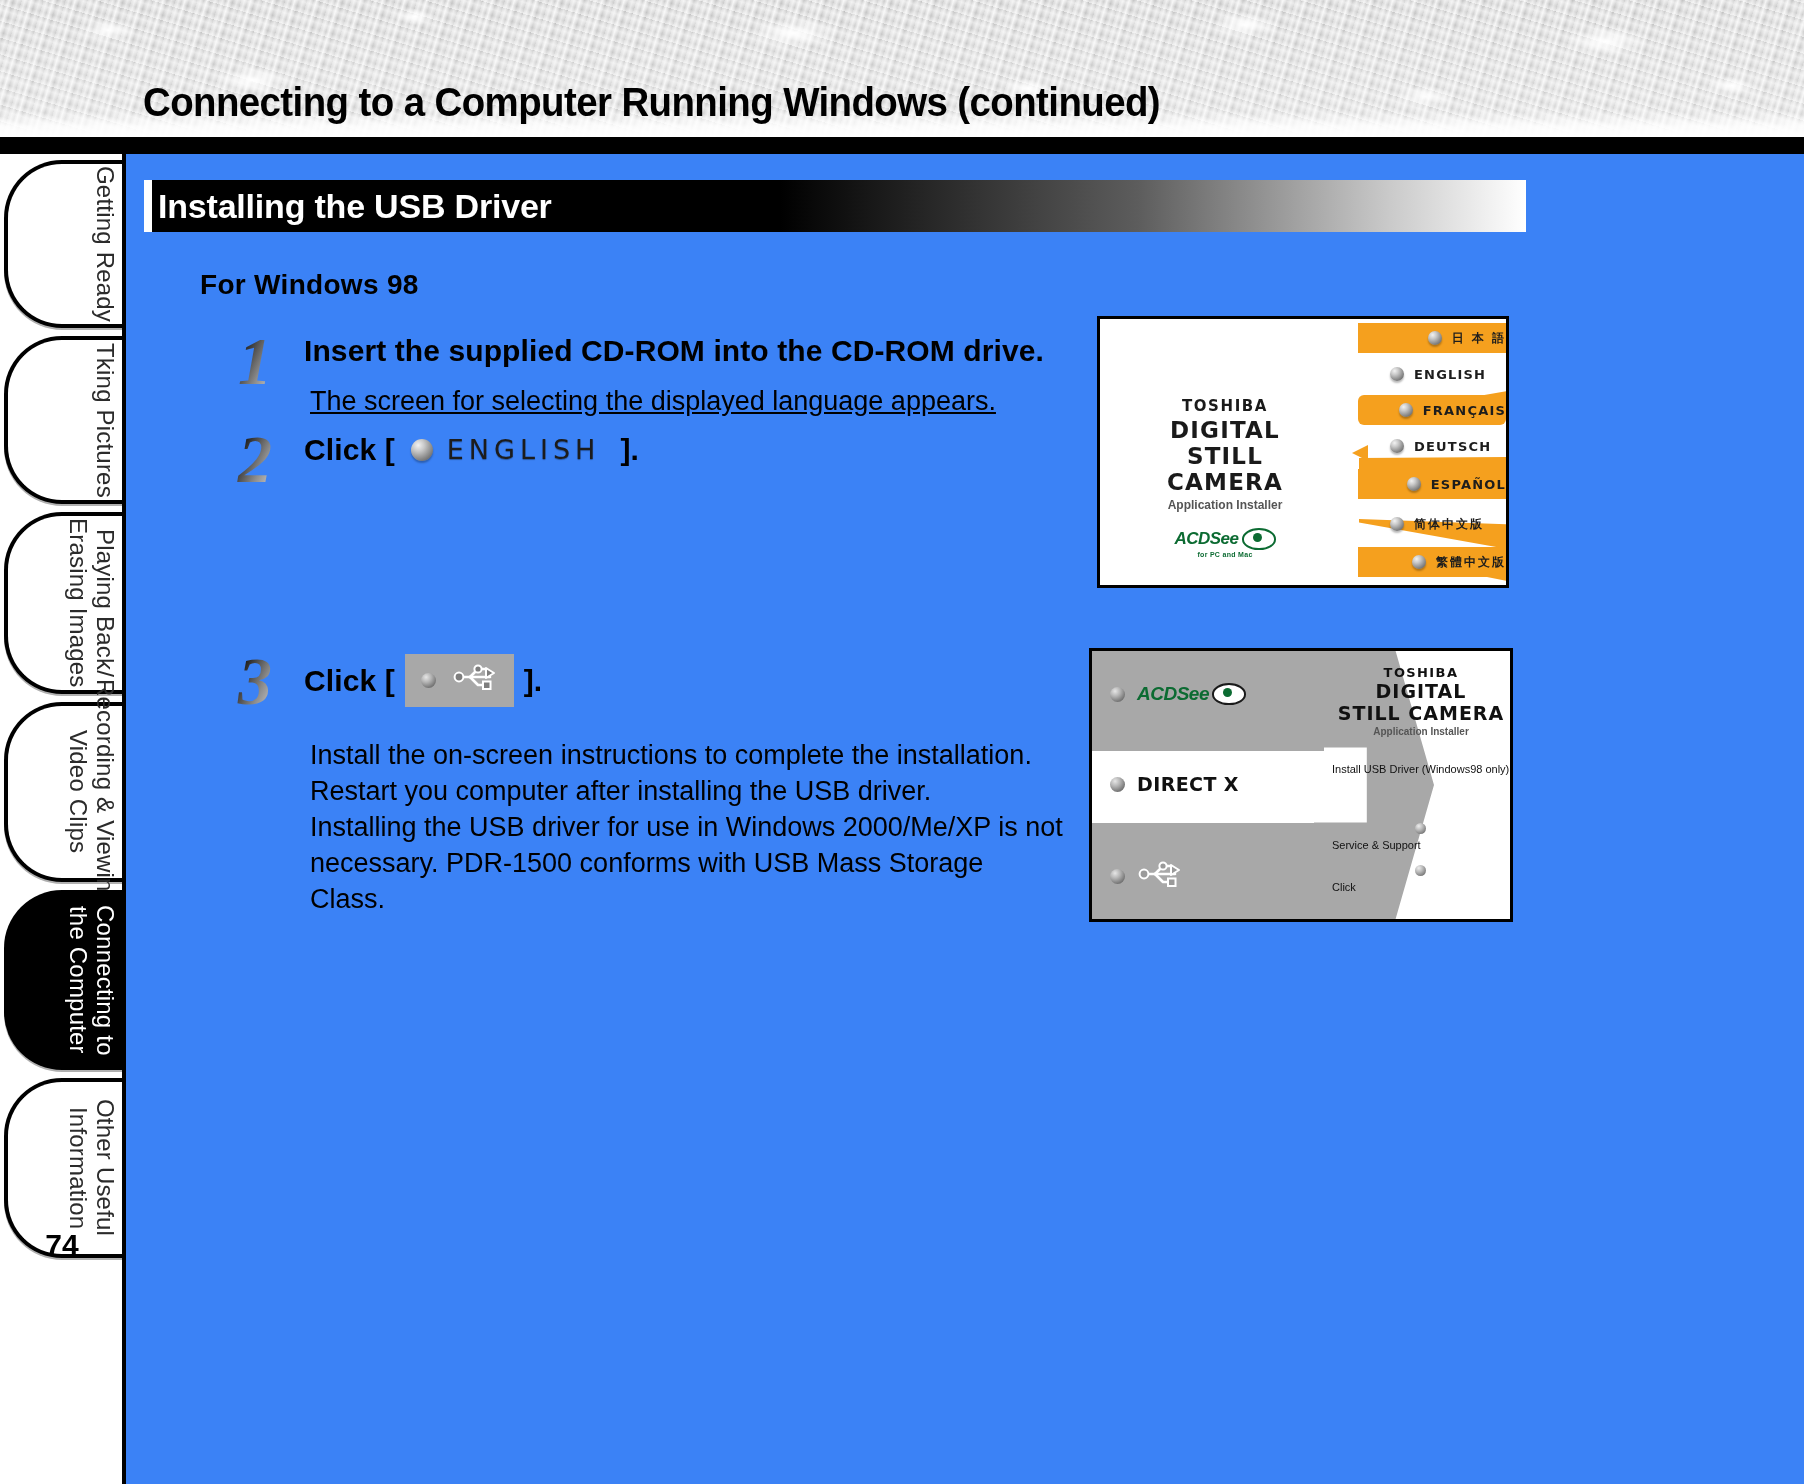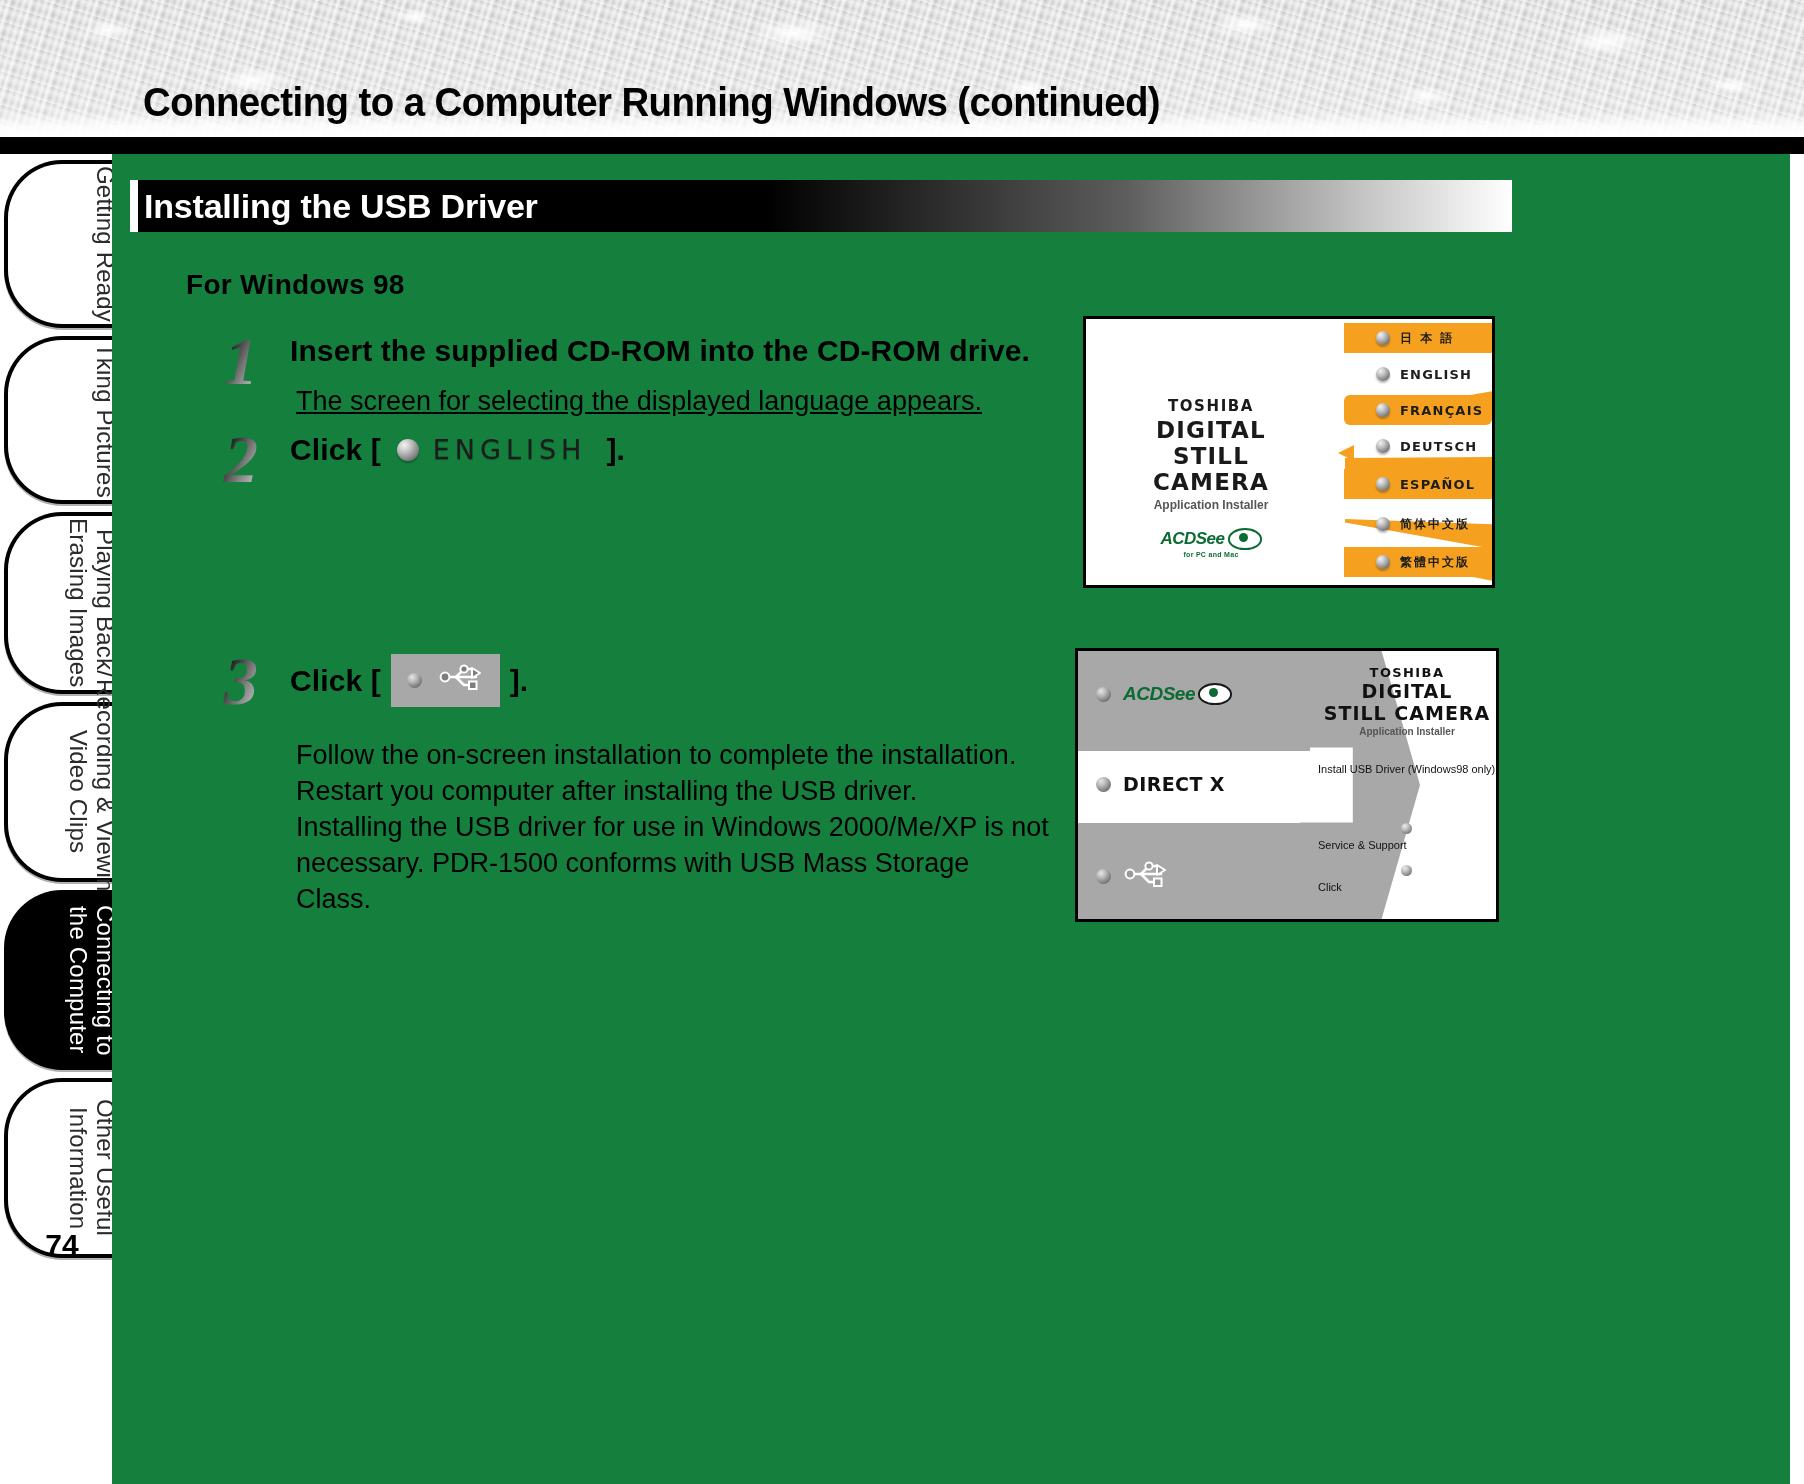--- a/index.html
+++ b/index.html
@@ -68,21 +68,21 @@
     width:auto;
   }
   .tab.active{background:#000;border-color:#000;}
   .tab.active .tab-label{color:#fff;}
   #page-number{
     position:absolute;left:62px;top:1228px;transform:translateX(-50%);
     font-size:30px;font-weight:bold;color:#000;
   }
 
   
-  #content{position:absolute;left:112px;top:154px;width:1678px;height:1330px;background:#15803d;}
+  #content{position:absolute;left:126px;top:154px;width:1678px;height:1330px;background:#3b82f6;}
 
   #section-bar{
     position:absolute;left:18px;top:26px;width:1382px;height:52px;
     background:linear-gradient(to right,#000 0%,#000 46%,#5d5d5d 72%,#c9c9c9 90%,#ffffff 100%);
   }
   #section-bar-tick{position:absolute;left:18px;top:26px;width:8px;height:52px;background:#fff;}
   #section-title{
     position:absolute;left:32px;top:30px;height:44px;display:flex;align-items:center;
     font-size:34px;font-weight:bold;color:#fff;letter-spacing:-.2px;
   }
@@ -152,21 +152,21 @@
   .acd-text{font-size:17px;font-weight:bold;font-style:italic;color:#0c6b32;letter-spacing:-.5px;}
   .acd-eye{
     width:30px;height:18px;border-radius:50% 50% 48% 48%;
     border:2px solid #0c6b32;background:#fff;position:relative;
   }
   .acd-eye::after{content:"";position:absolute;left:9px;top:3px;width:9px;height:9px;border-radius:50%;background:#0c6b32;}
   .acd-sub{font-size:7px;font-weight:bold;color:#0c6b32;letter-spacing:.3px;margin-top:1px;}
 
   .ray{position:absolute;left:259px;background:#F5A01E;}
   .lang-row{position:absolute;right:0;height:30px;display:flex;align-items:center;padding-left:32px;box-sizing:border-box;width:148px;}
-  .lang-row.on{background:#F5A01E;}
+  .lang-row.on{background:#F5A01E;justify-content:flex-end;}
   .lang-txt{font-size:13px;color:#1d1d1d;letter-spacing:1.2px;font-weight:600;margin-left:10px;font-family:"DejaVu Sans",sans-serif;filter:blur(.2px);}
   .lang-txt.cjk{letter-spacing:2px;font-size:12px;}
 
   
   #fig2{position:absolute;left:963px;top:494px;width:418px;height:268px;border:3px solid #000;background:#fff;overflow:hidden;}
   .f2-left{position:absolute;left:0;top:0;width:232px;height:100%;}
   .f2-band{position:absolute;left:0;width:232px;background:#a8a8a8;}
   .f2-item{position:absolute;left:18px;display:flex;align-items:center;gap:12px;}
   .f2-dx{font-size:19px;font-weight:bold;color:#111;letter-spacing:.4px;font-family:"DejaVu Sans",sans-serif;}
   .f2-right{position:absolute;left:240px;top:0;width:178px;height:100%;}
@@ -284,21 +284,21 @@
             </g>
             <circle cx="7" cy="17" r="4.4" fill="#7e7e7e" stroke="#ffffff" stroke-width="2"></circle>
             <circle cx="26" cy="9" r="3.6" fill="#7e7e7e" stroke="#ffffff" stroke-width="2"></circle>
             <rect x="31" y="21.5" width="7.5" height="7.5" fill="#7e7e7e" stroke="#ffffff" stroke-width="2"></rect>
             <path d="M34 8 L42 13 L34 18 Z" fill="#7e7e7e" stroke="#ffffff" stroke-width="2" stroke-linejoin="round"></path>
           </svg>
         </span>
       </span>
       <span>].</span>
     </div>
-    <div class="step-sub" style="top:92px;">Follow the on-screen installation to complete the installation.</div>
+    <div class="step-sub" style="top:92px;">Install the on-screen instructions to complete the installation.</div>
     <div class="step-sub" style="top:128px;">Restart you computer after installing the USB driver.</div>
     <div class="step-sub" style="top:164px;width:800px;text-align:justify;">Installing the USB driver for use in Windows 2000/Me/XP is not</div>
     <div class="step-sub" style="top:200px;">necessary. PDR-1500 conforms with USB Mass Storage Class.</div>
   </div>
 
   <div id="fig1">
 
     <div class="brand">
       <div class="b-toshiba">TOSHIBA</div>
       <div class="b-digital">DIGITAL</div>

